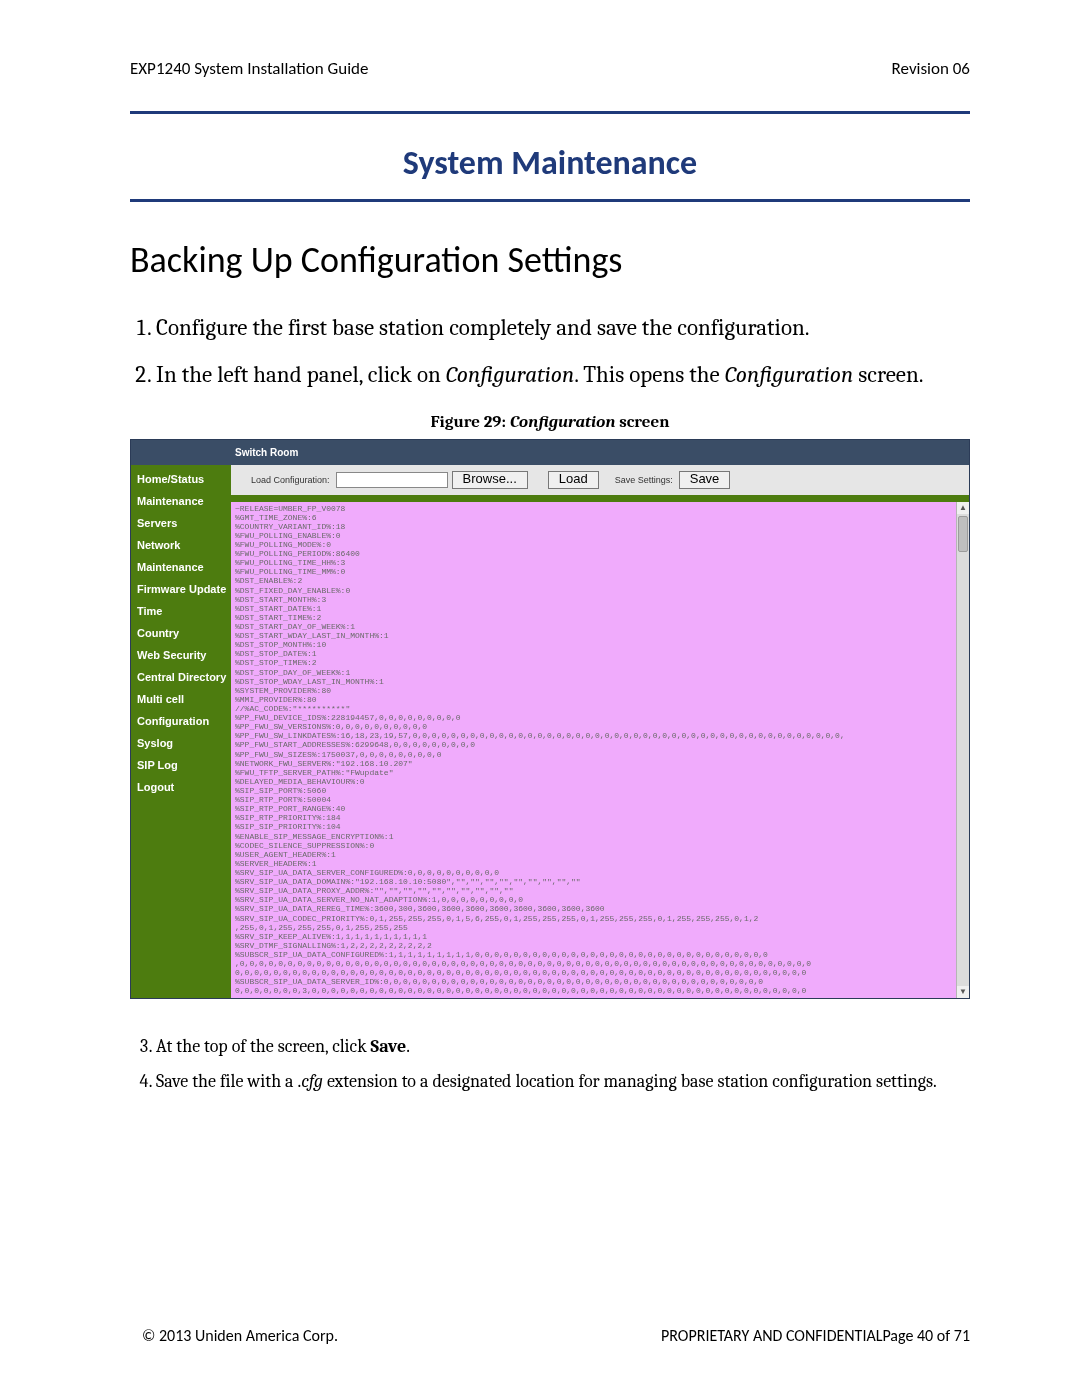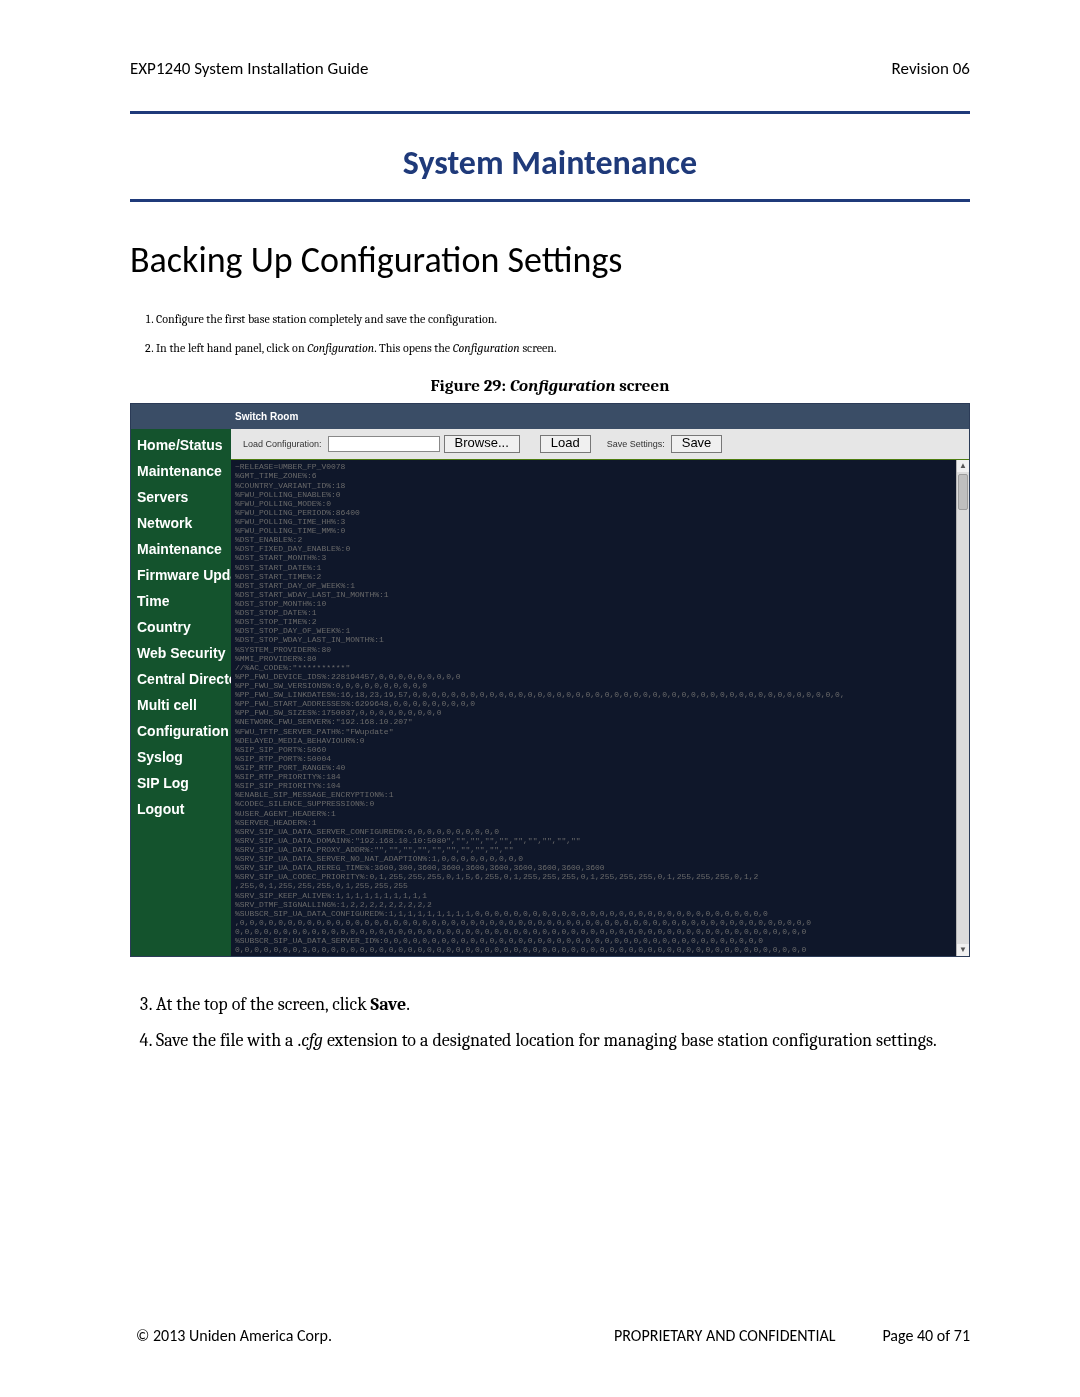--- a/index.html
+++ b/index.html
@@ -39,21 +39,21 @@
   }
   .section-title {
     font-size: 36px;
     font-weight: 400;
     margin: 0 0 28px 0;
   }
   ol.steps {
     margin: 0 0 18px 0;
     padding-left: 26px;
     font-family: Cambria, Georgia, serif;
-    font-size: 12px;
+    font-size: 23px;
     line-height: 1.6;
   }
   ol.steps li { margin-bottom: 10px; }
   .fig-caption {
     text-align: center;
     font-family: Cambria, Georgia, serif;
     font-size: 17px;
     font-weight: bold;
     margin: 14px 0 8px 0;
   }
@@ -72,46 +72,46 @@
     padding: 7px 10px 7px 10px;
     font-weight: bold;
     font-size: 10px;
     margin-left: 94px;
   }
   .shot-body {
     display: flex;
     align-items: stretch;
   }
   .shot-nav {
-    background: #14532d;
+    background: #4d7c0f;
     color: #fff;
     width: 94px;
-    font-size: 14px;
+    font-size: 11px;
     font-weight: bold;
     padding: 8px 0 0 6px;
   }
   .shot-nav div {
     margin-bottom: 10px;
     cursor: default;
     white-space: nowrap;
   }
   .shot-main {
     flex: 1;
     display: flex;
     flex-direction: column;
     background: #e6e6e6;
   }
   .shot-toolbar {
     display: flex;
     align-items: center;
     gap: 4px;
-    padding: 6px 12px;
+    padding: 6px 20px;
     font-size: 9px;
     color: #333;
-    border-bottom: 1px solid #4d7c0f;
+    border-bottom: 7px solid #4d7c0f;
   }
   .shot-toolbar .lbl { margin-right: 2px; }
   .shot-toolbar .field {
     background: #fff;
     border: 1px solid #888;
     height: 14px;
     width: 110px;
   }
   .shot-toolbar .btn {
     background: #f0f0f0;
@@ -120,21 +120,21 @@
     height: 16px;
     line-height: 14px;
     font-size: 13px;
     color: #000;
   }
   .shot-toolbar .spacer { width: 12px; }
   .shot-toolbar .lbl2 { margin-left: 12px; margin-right: 2px; }
   .config-scroll {
     position: relative;
     flex: 1;
-    background: #0f172a;
+    background: #f0abfc;
     padding: 2px 0 2px 4px;
     overflow: hidden;
   }
   .config-pre {
     margin: 0;
     font-family: "Courier New", monospace;
     font-size: 8px;
     line-height: 1.14;
     color: #6a6a6a;
     white-space: pre;
@@ -178,27 +178,26 @@
     margin: 0;
     padding-left: 26px;
     font-family: Cambria, Georgia, serif;
     font-size: 18px;
     line-height: 1.55;
   }
   ol.steps2 li { margin-bottom: 8px; }
 
   .running-foot {
     position: absolute;
-    left: 136px;
+    left: 142px;
     right: 110px;
     bottom: 52px;
     display: flex;
     justify-content: space-between;
     font-size: 16px;
-    gap: 47px;
   }
   .running-foot .mid { text-align: right; flex: 1; }
 </style>
 </head>
 <body>
 
 <div class="page">
   <div class="running-head">
     <span>EXP1240 System Installation Guide</span>
     <span>Revision 06</span>

